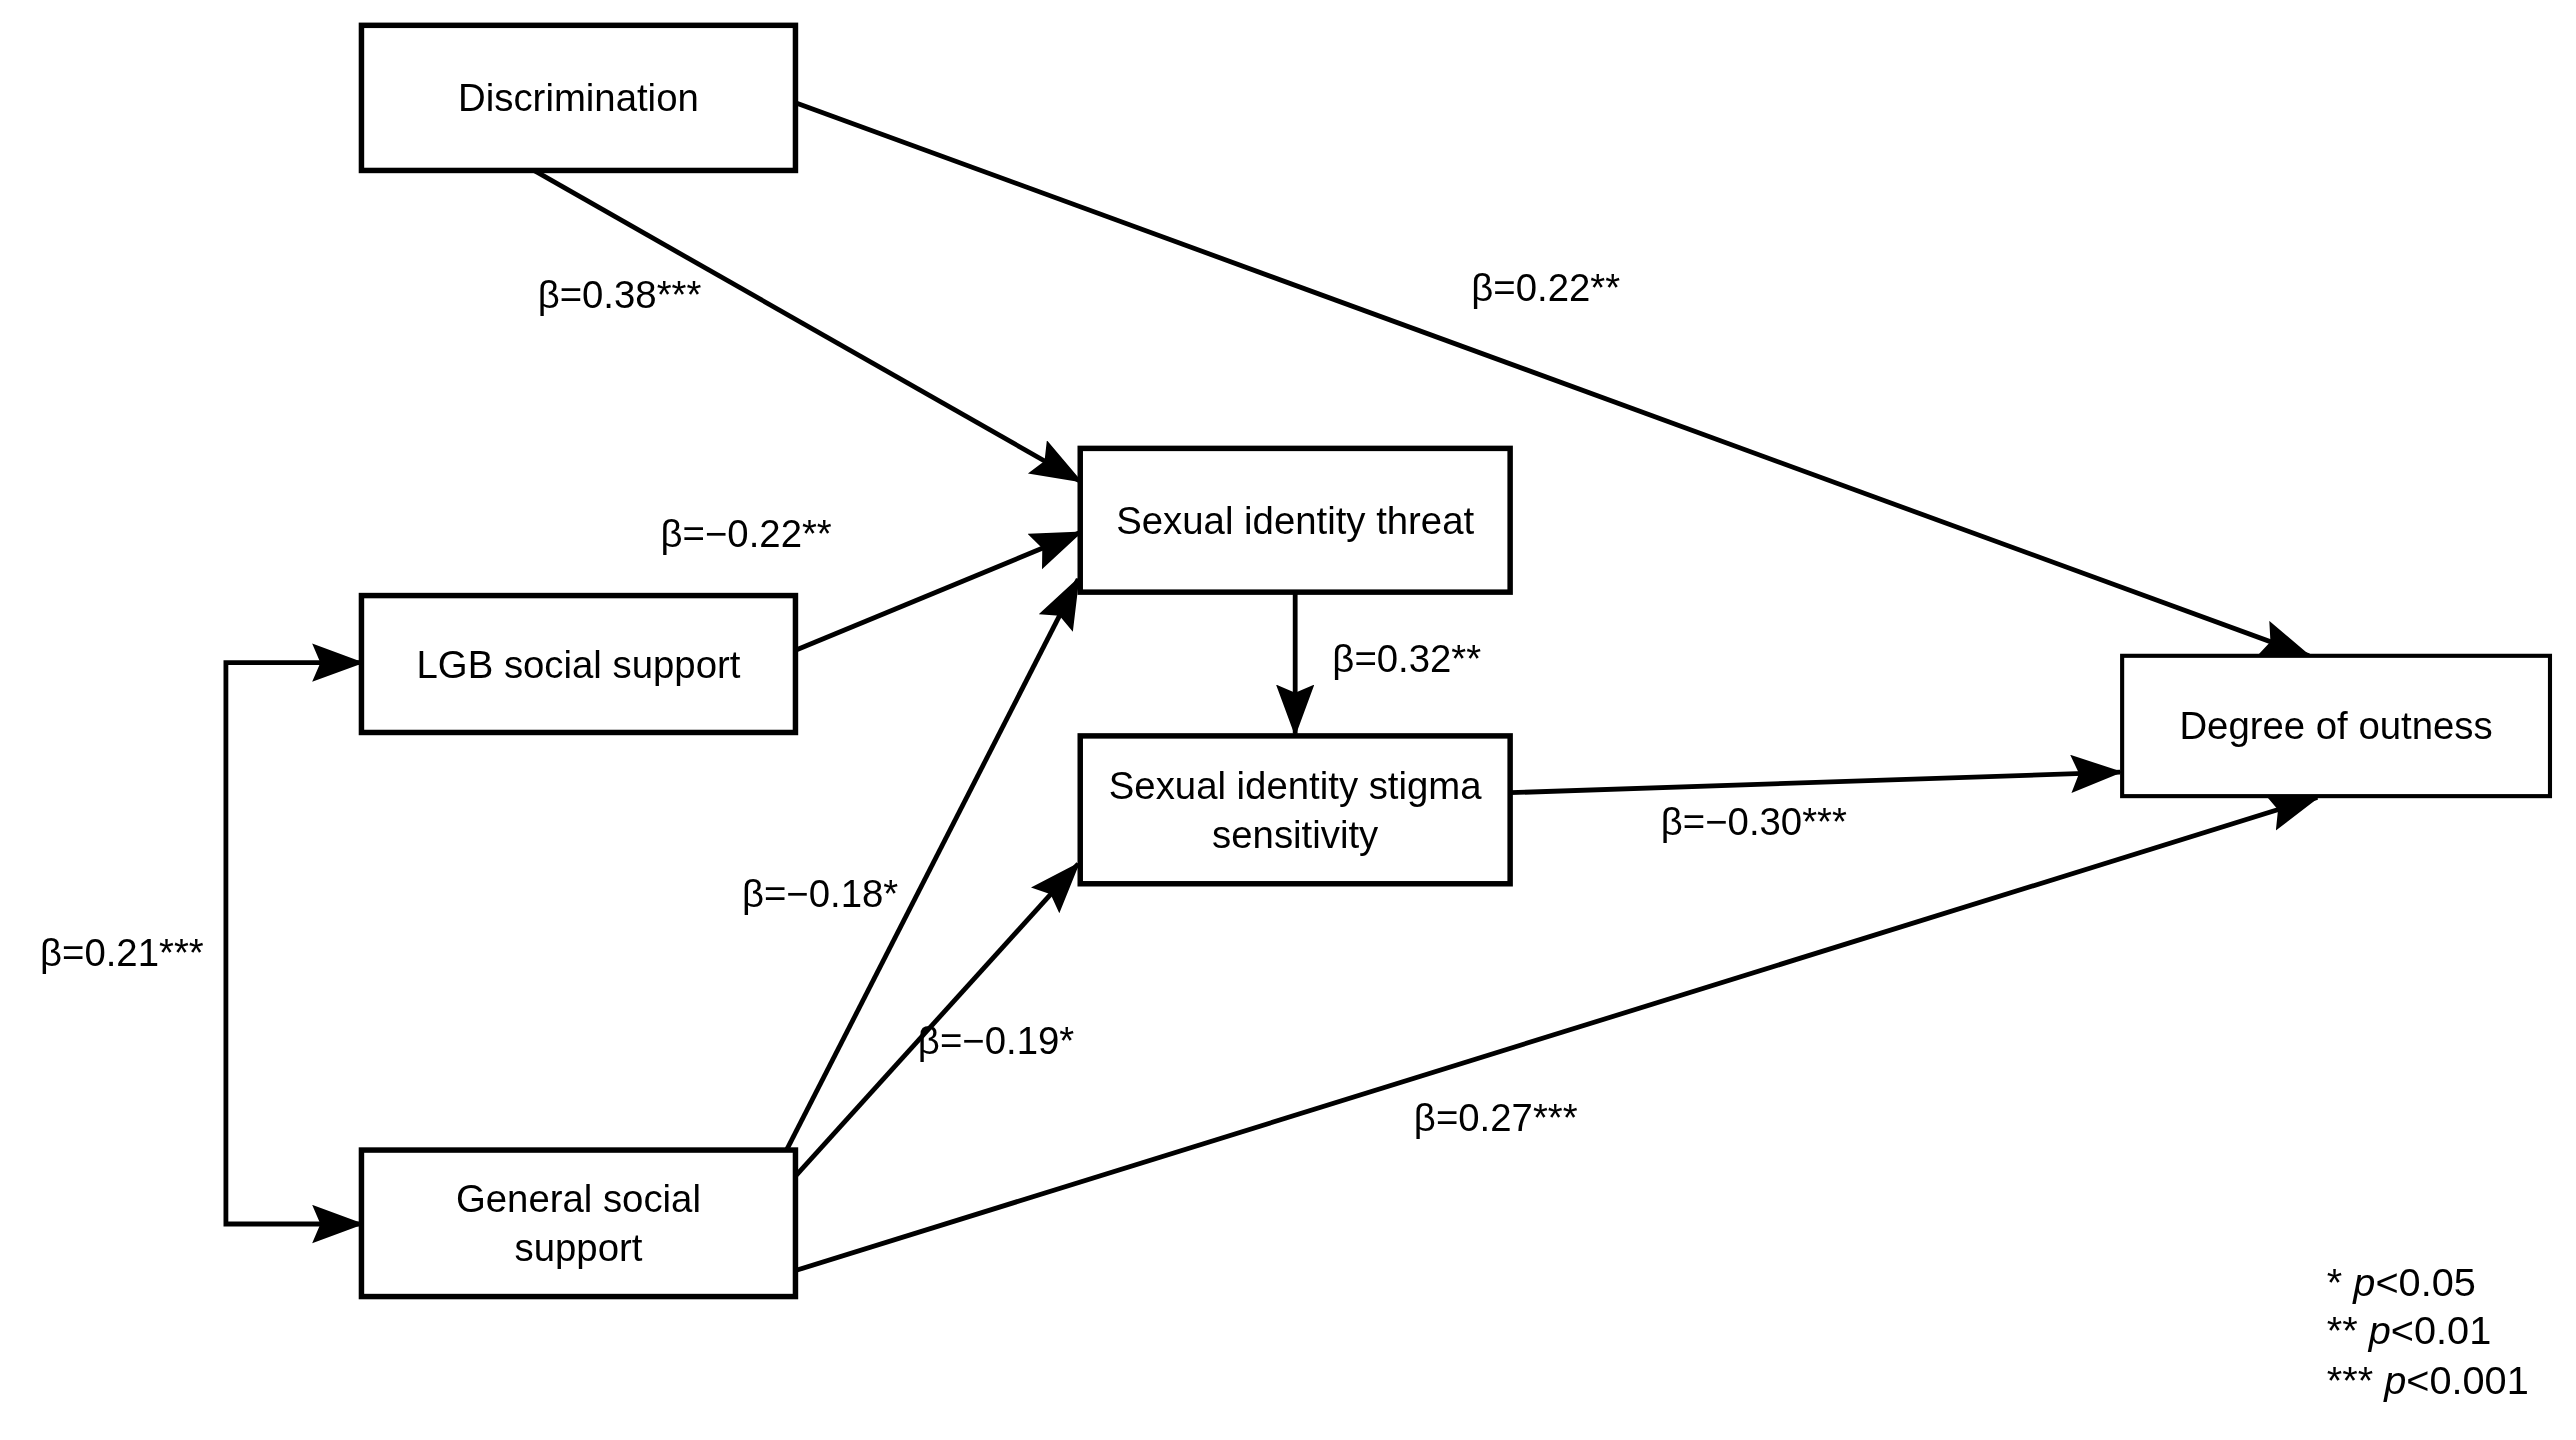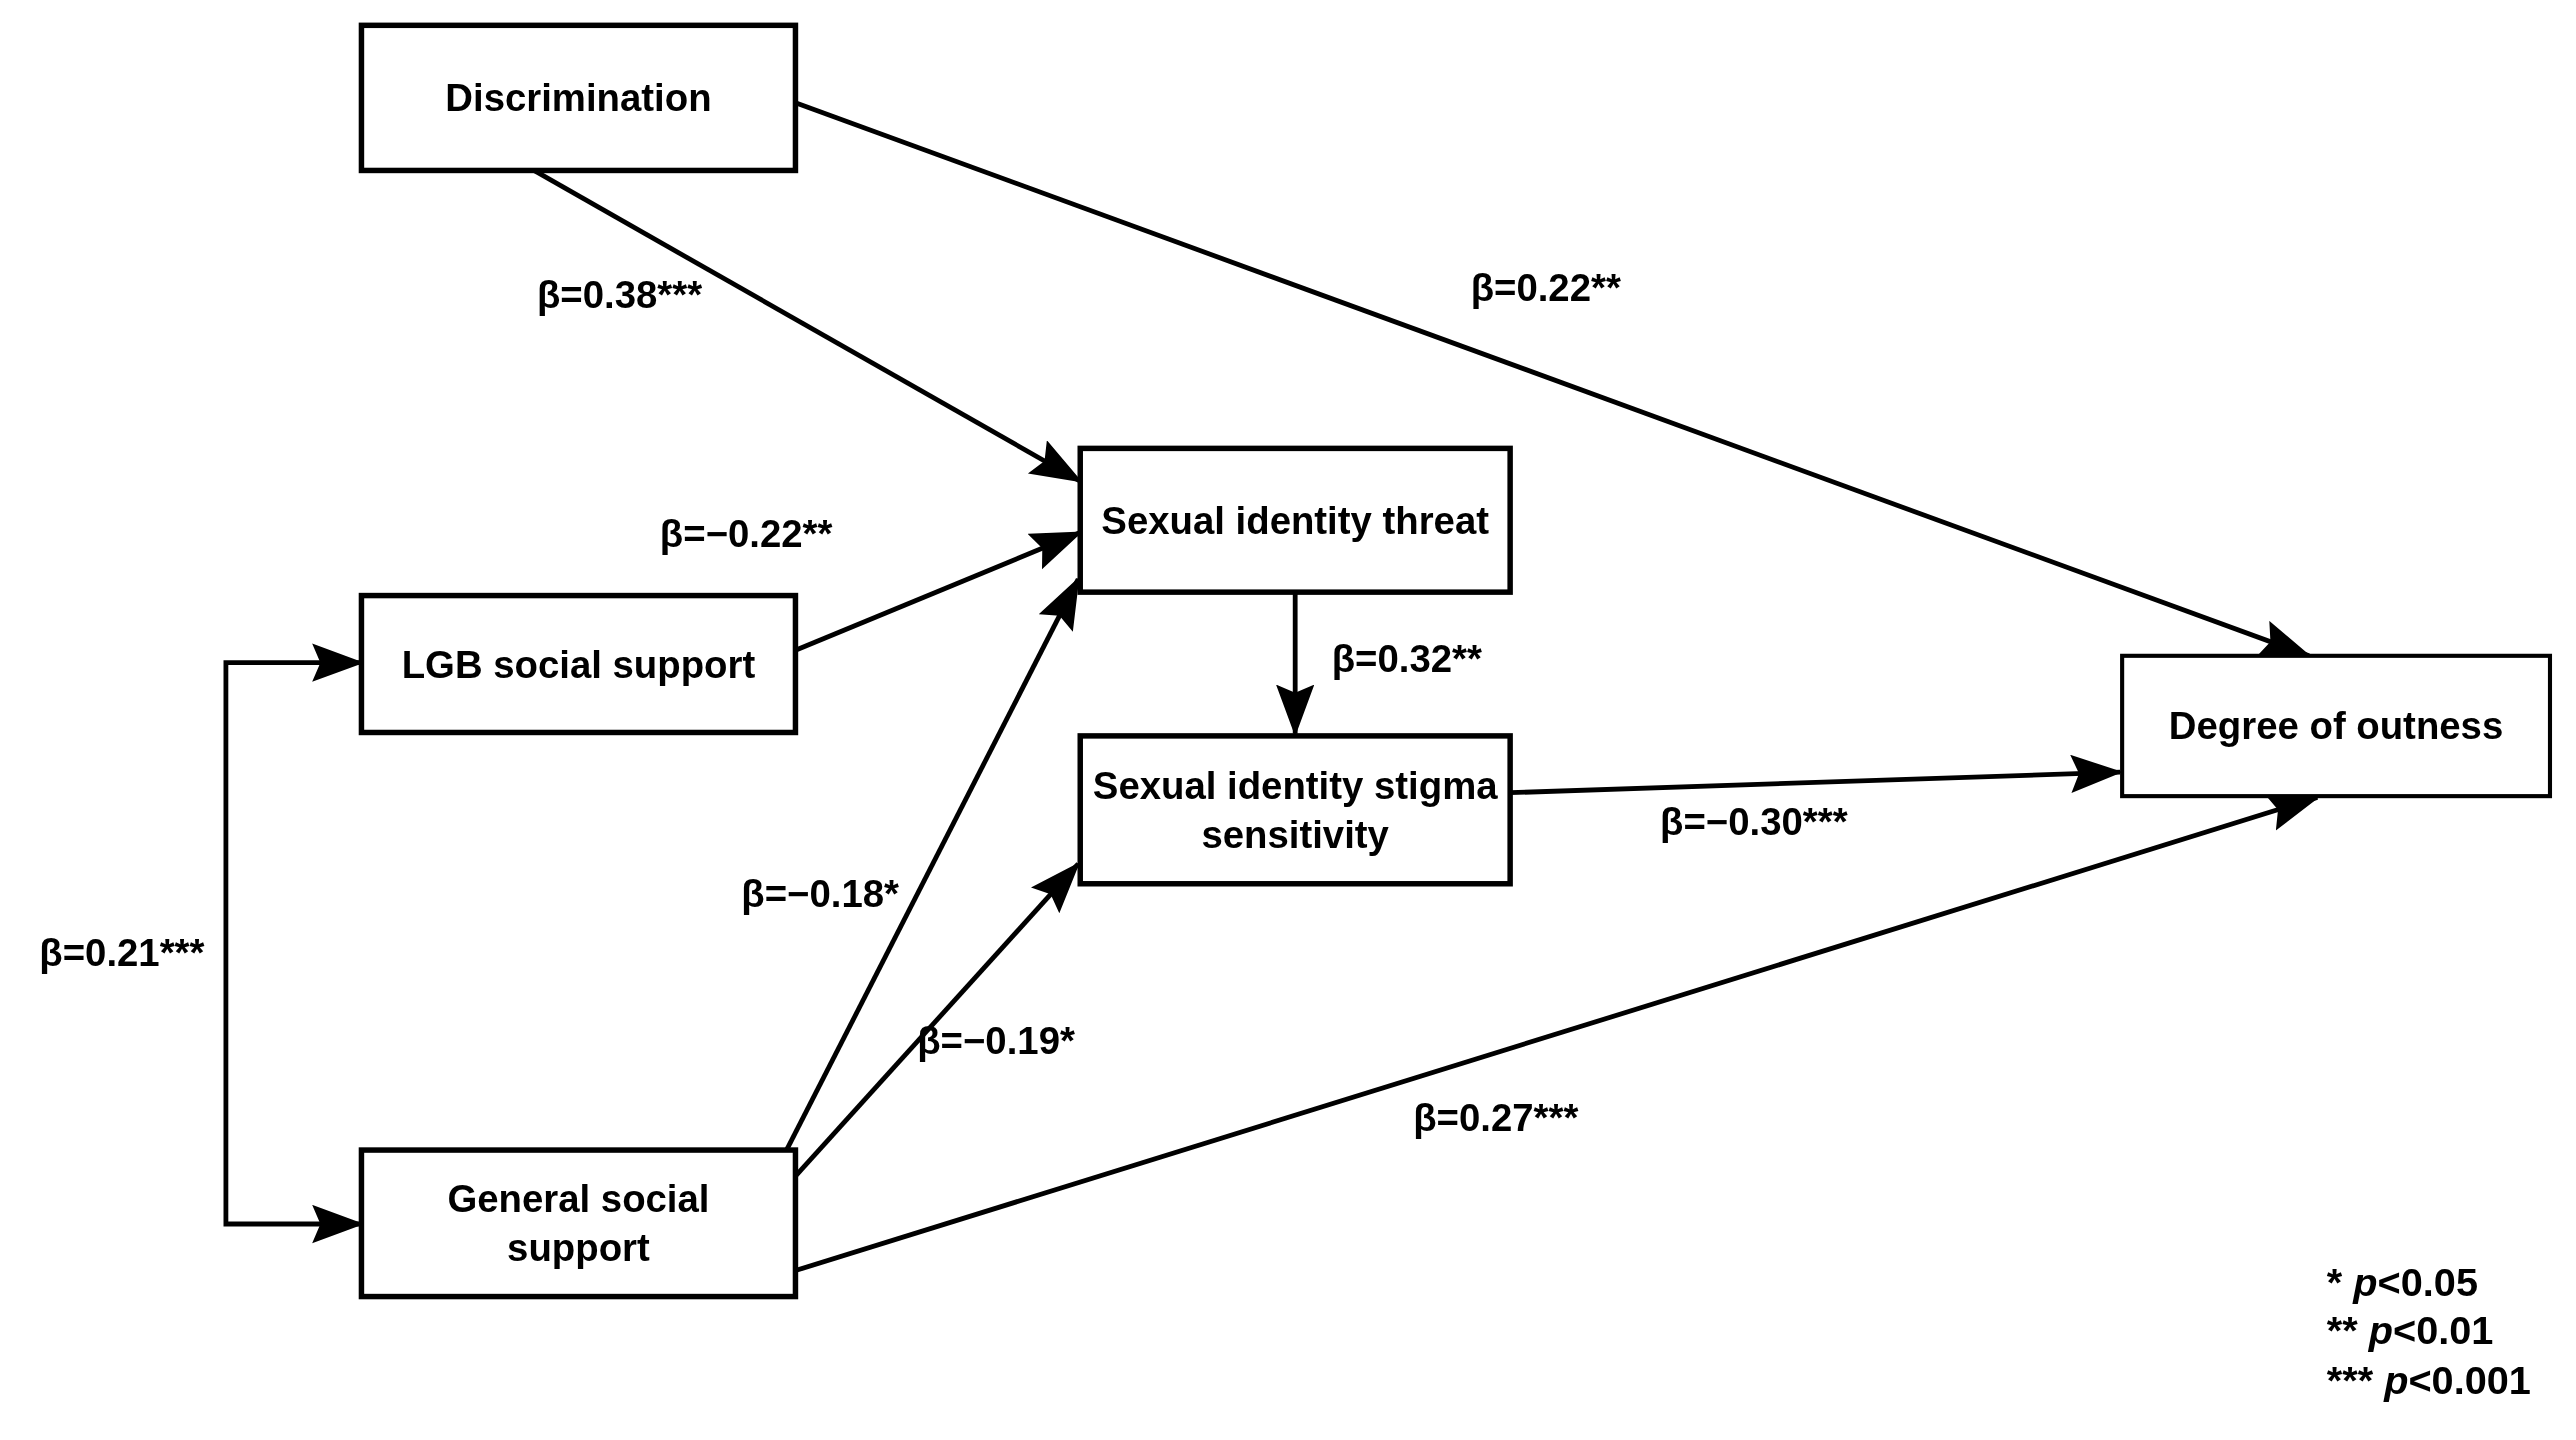--- a/index.html
+++ b/index.html
@@ -3,21 +3,20 @@
 <meta charset="utf-8">
 <style>
   html, body {
     margin: 0;
     padding: 0;
     background: #ffffff;
   }
   .stage {
     width: 100%;
     background: #701a75;
-    font-weight: bold;
   }
   svg {
     display: block;
     width: 100%;
     height: auto;
     background: #ffffff;
   }
   .node-rect {
     fill: #ffffff;
     stroke: #000000;

